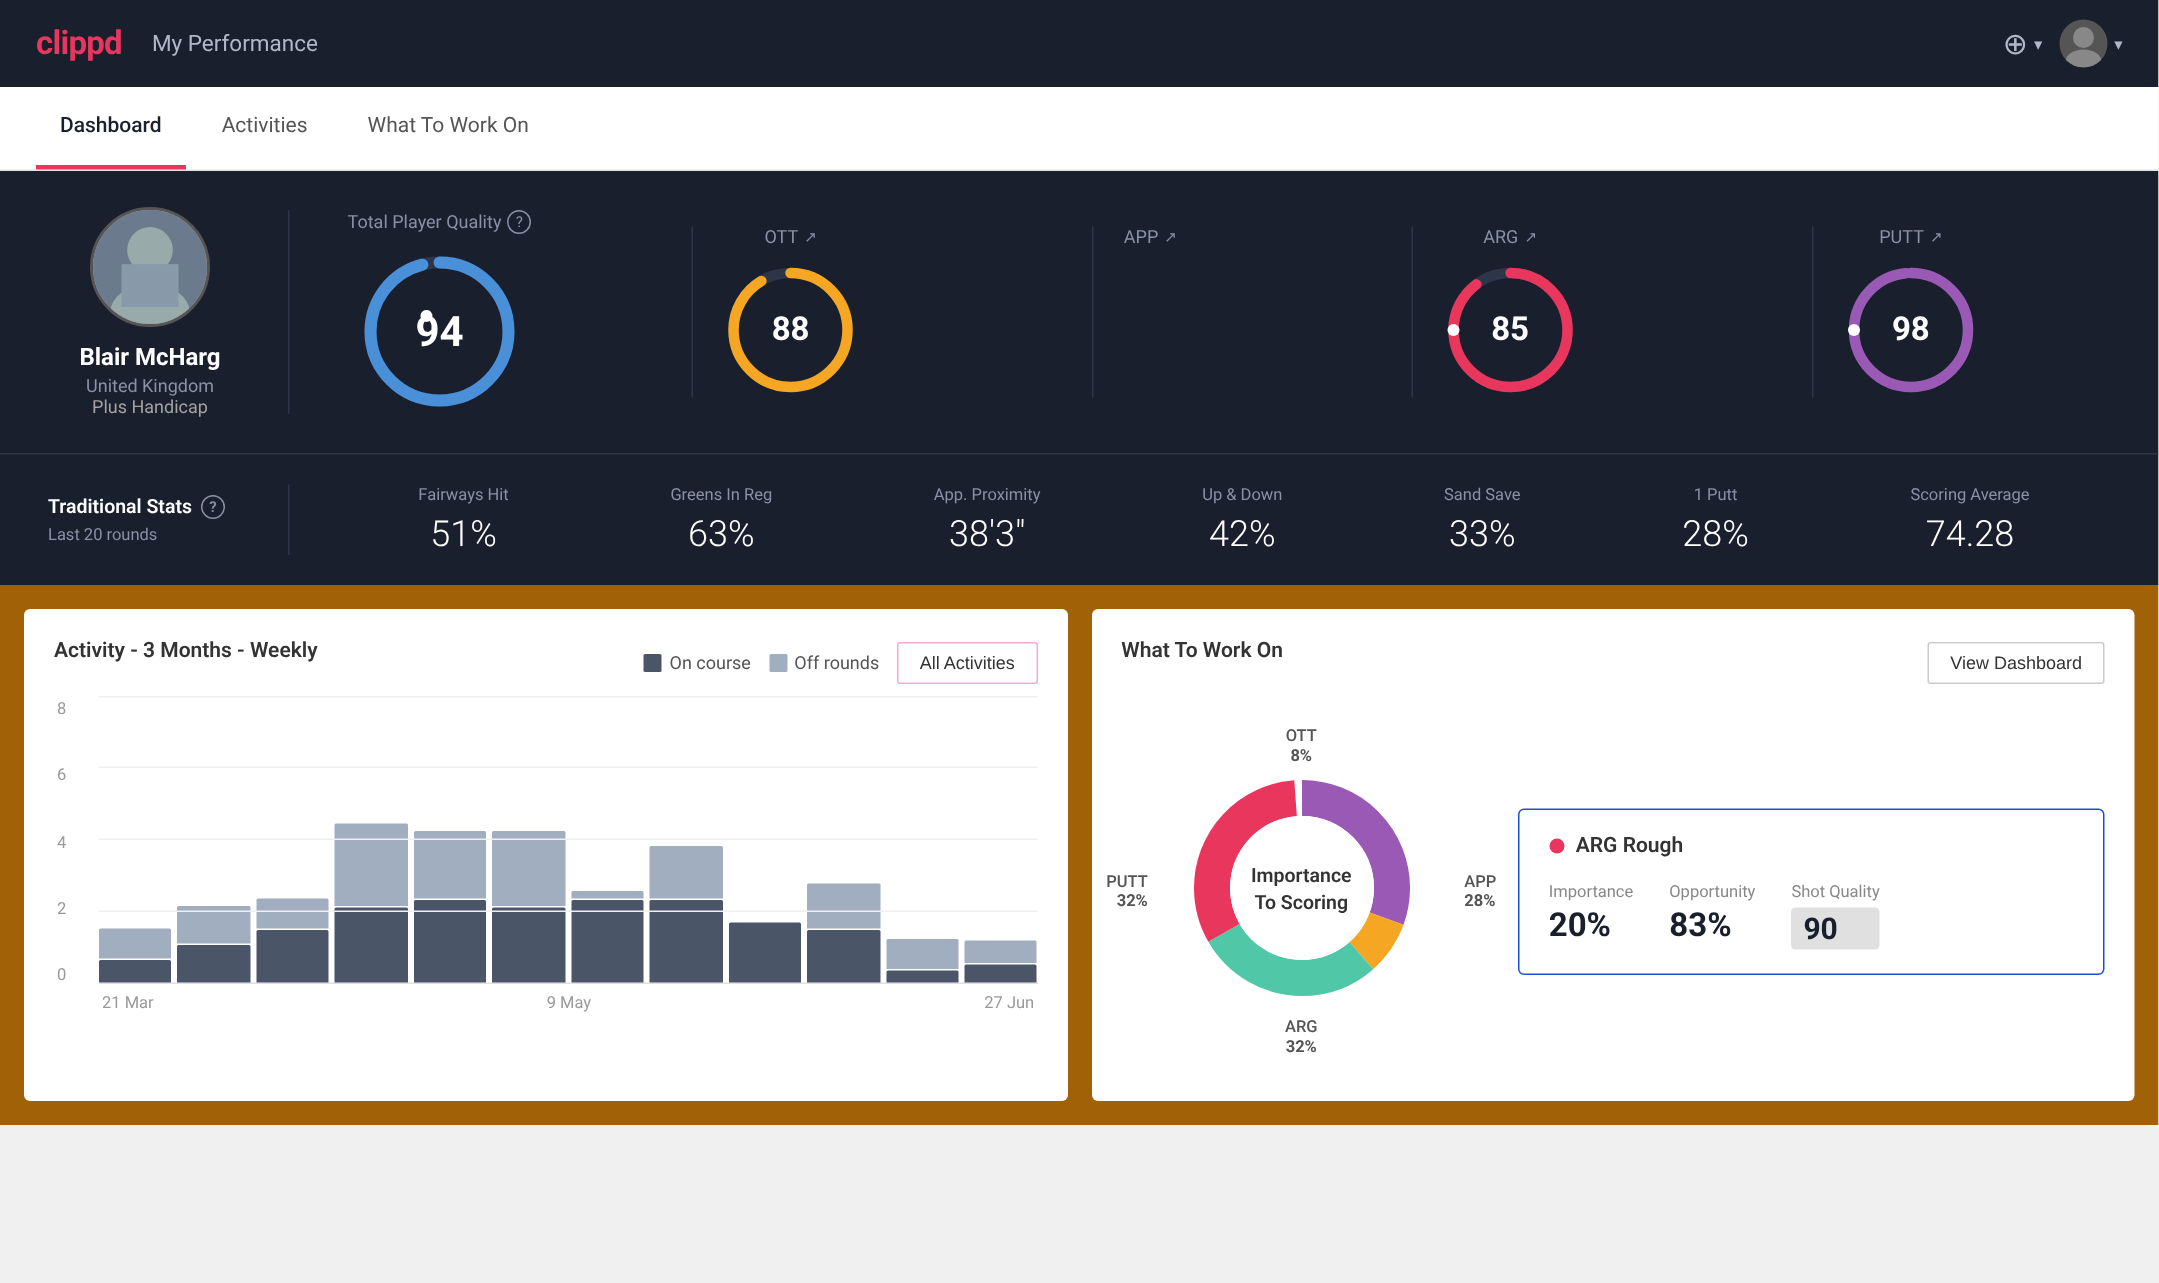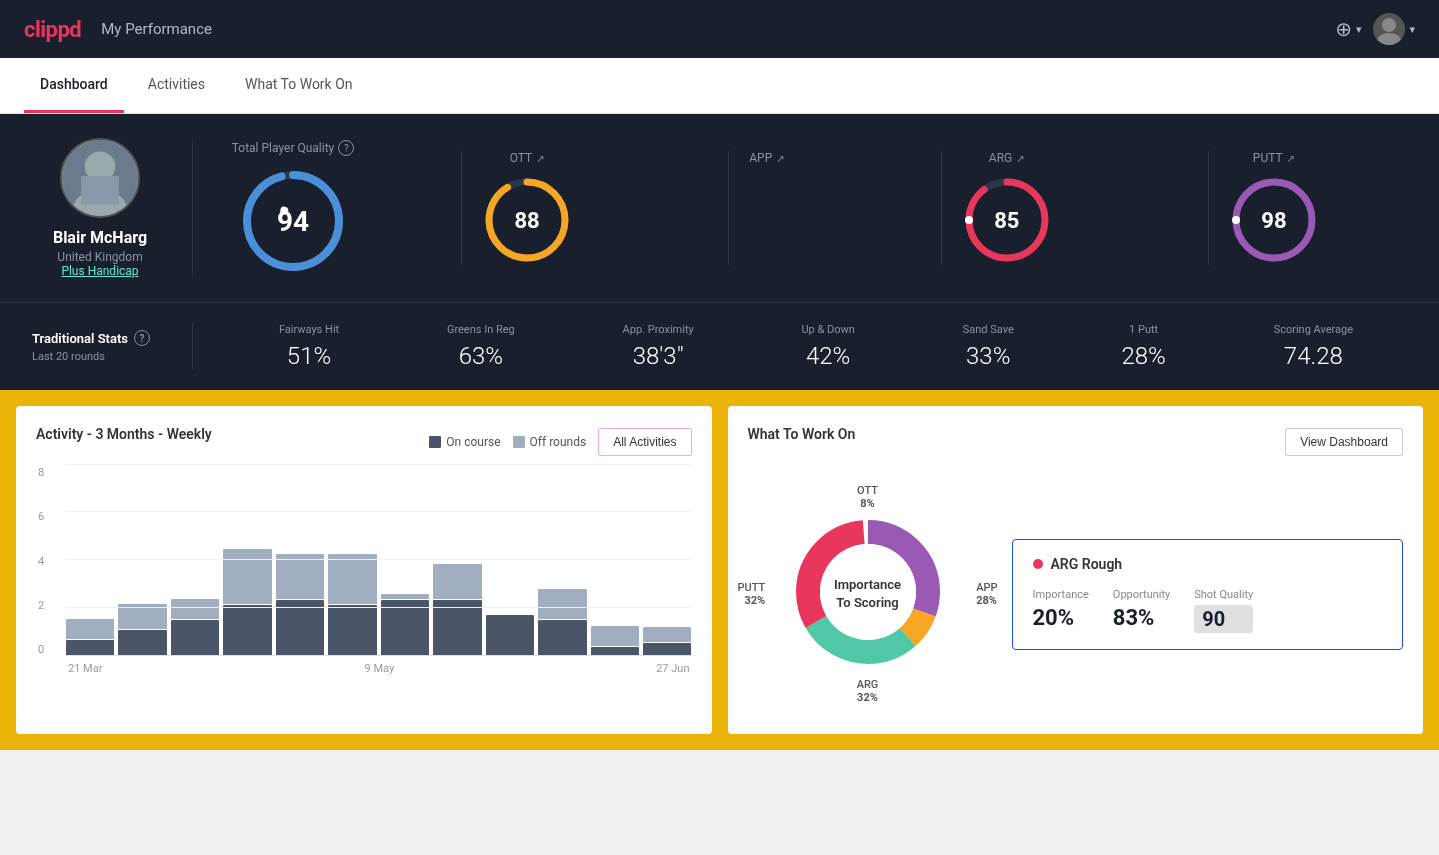--- a/index.html
+++ b/index.html
@@ -43,21 +43,21 @@
       background: #1a1f2e;
       padding: 24px 32px;
       display: flex;
       align-items: center;
       gap: 0;
     }
     .player-info { display: flex; flex-direction: column; align-items: center; min-width: 160px; padding-right: 24px; }
     .player-avatar { width: 80px; height: 80px; border-radius: 50%; background: #aaa; overflow: hidden; display: flex; align-items: center; justify-content: center; margin-bottom: 10px; border: 2px solid #555; }
     .player-name { color: #fff; font-size: 16px; font-weight: 700; text-align: center; }
     .player-country { color: #8892a4; font-size: 12px; text-align: center; margin-top: 3px; }
-    .player-handicap { color: #5eead4; font-size: 12px; text-align: right; text-decoration: underline; }
+    .player-handicap { color: #a3a3a3; font-size: 12px; text-align: right; }
 
     .scores-section { display: flex; flex: 1; align-items: center; border-left: 1px solid #2d3548; }
     .score-main { display: flex; flex-direction: column; align-items: center; padding: 0 32px; min-width: 200px; }
     .score-label { color: #8892a4; font-size: 12px; margin-bottom: 10px; display: flex; align-items: center; gap: 4px; }
     .help-icon { width: 16px; height: 16px; border-radius: 50%; border: 1px solid #8892a4; display: inline-flex; align-items: center; justify-content: center; font-size: 10px; color: #8892a4; }
 
     .circular-gauge { position: relative; width: 110px; height: 110px; }
     .circular-gauge svg { width: 110px; height: 110px; transform: rotate(-90deg); }
     .gauge-value { position: absolute; top: 50%; left: 50%; transform: translate(-50%, -50%); color: #fff; font-size: 28px; font-weight: 700; }
 
@@ -84,21 +84,21 @@
     .trad-items { display: flex; flex: 1; justify-content: space-around; border-left: 1px solid #2d3548; padding-left: 32px; }
     .trad-item { display: flex; flex-direction: column; align-items: center; }
     .trad-item-label { color: #8892a4; font-size: 11px; margin-bottom: 6px; }
     .trad-item-value { color: #fff; font-size: 24px; font-weight: 300; }
 
     
     .bottom-section {
       display: flex;
       gap: 16px;
       padding: 16px;
-      background: #eab308;
+      background: #a16207;
     }
 
     
     .activity-card {
       background: #fff;
       border-radius: 4px;
       padding: 20px;
       flex: 1;
       min-height: 320px;
     }

